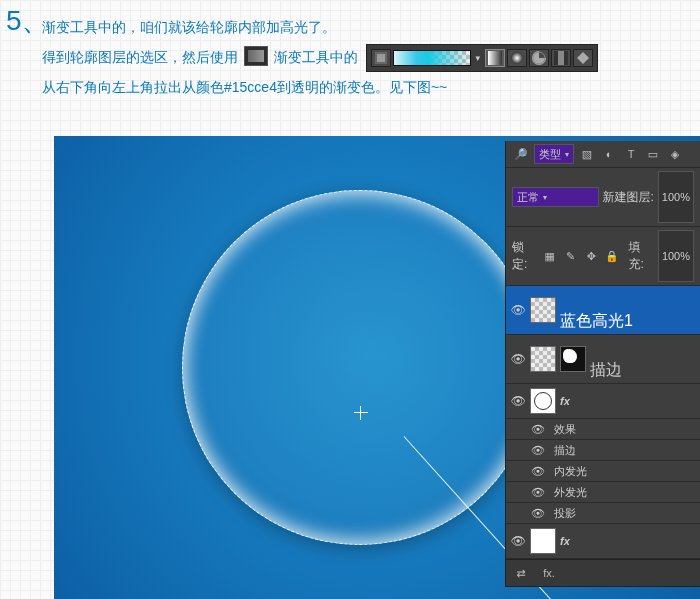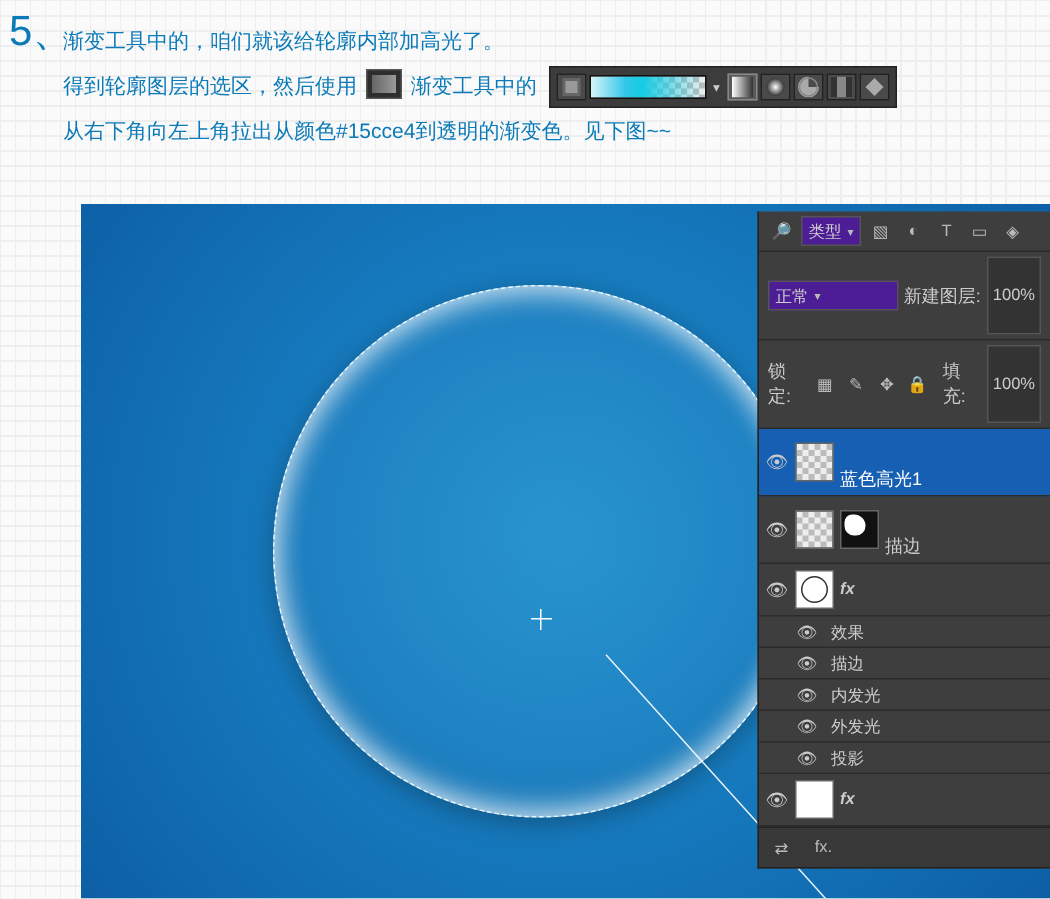--- a/index.html
+++ b/index.html
@@ -261,21 +261,21 @@
     position:absolute;
     left:3px; top:3px; right:3px; bottom:3px;
     border:1px solid #333;
     border-radius:50%;
   }
   .thumb.white {
     background:#fff;
   }
   .layer .name {
     flex: 1;
-    font-size: 12px;
+    font-size: 16px;
     white-space: nowrap;
     overflow: hidden;
     margin-top: 23px;
   }
   .fx {
     font-style: italic;
     font-size: 11px;
     padding-right: 2px;
     font-weight: bold;
   }

